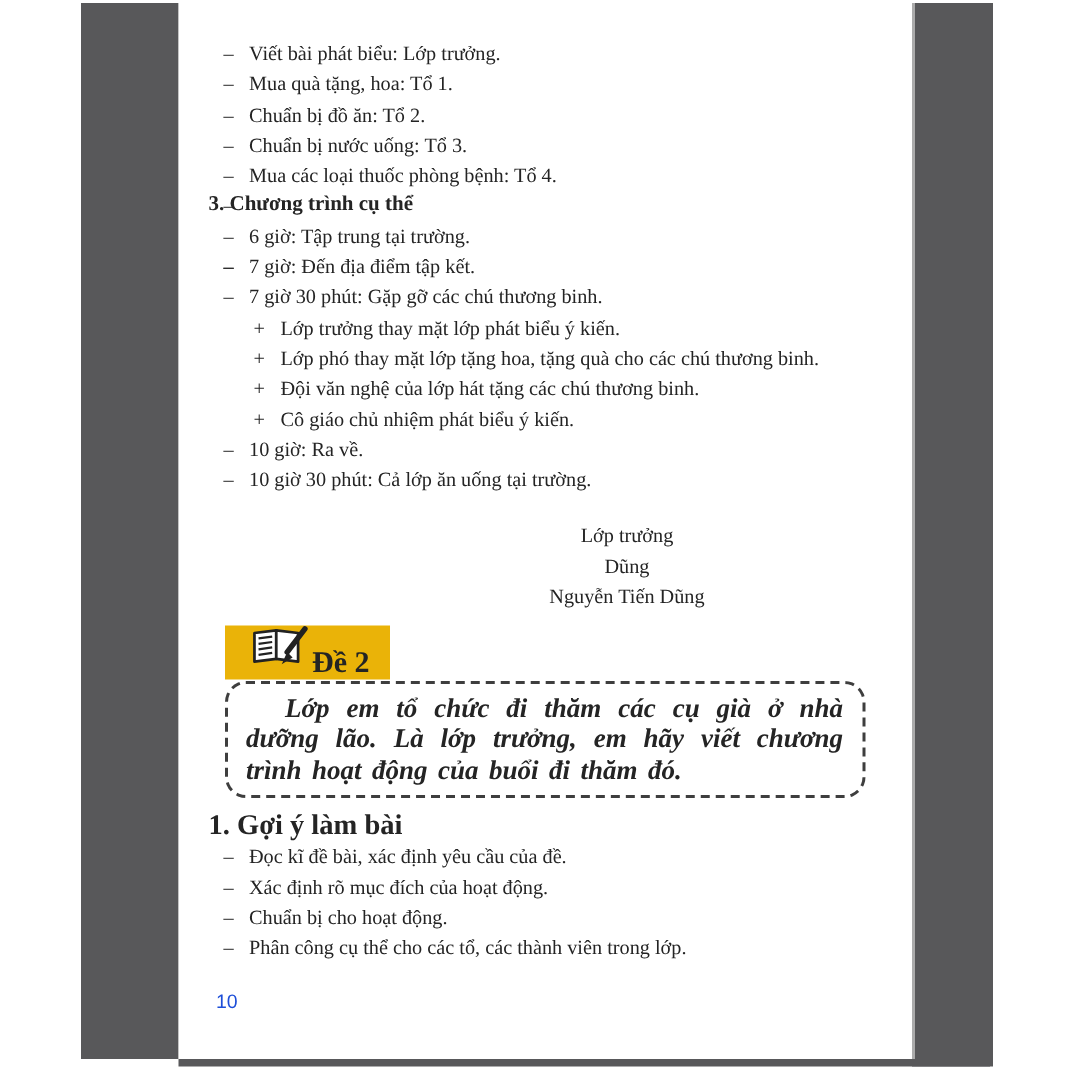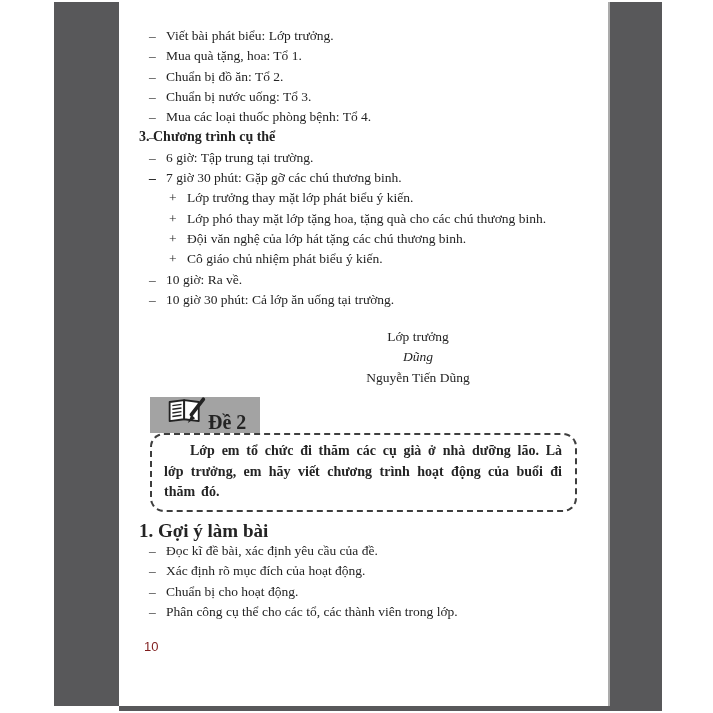--- a/index.html
+++ b/index.html
@@ -15,37 +15,37 @@
     position:absolute;left:119px;top:2px;width:489px;height:704px;background:#ffffff;
   }
   .content{padding:24px 16px 0 30px;font-size:13.5px;line-height:20.3px;}
   .li{position:relative;padding-left:17px;}
   .li .marker{position:absolute;left:0;top:0;}
   .li.sub{padding-left:38px;}
   .li.sub .marker{left:20px;}
   .h3{font-weight:bold;margin-left:-10px;font-size:14px;}
   .h1{font-weight:bold;margin-left:-10px;font-size:19px;margin-top:9px;}
   .signature{width:220px;margin:17px 64px 0 auto;text-align:center;}
-  .sig-name{font-style:italic;}
+  .sig-name{}
   .de2{position:relative;margin-top:9px;margin-left:1px;width:427px;}
   .de2-head{
     position:relative;z-index:2;display:inline-flex;align-items:flex-end;gap:2px;
-    background:#a3a3a3;padding:0 14px 0 16px;margin-bottom:-10px;font-family:Liberation Serif, serif;
+    background:#eab308;padding:0 14px 0 16px;margin-bottom:-10px;font-family:Liberation Serif, serif;
   }
   .de2-label{font-weight:bold;font-size:20px;line-height:22px;}
   .book-icon{display:block;margin-bottom:6px;}
   .de2-box{
     border:2px dashed #3e3e3e;border-radius:14px;
     padding:6px 13px 7px 12px;
   }
   .de2-box p{
-    margin:0;font-weight:bold;text-align:justify;
-    text-indent:26px;font-size:14px;line-height:20.5px;word-spacing:2.5px;
+    margin:0;font-weight:bold;font-style:italic;text-align:justify;
+    text-indent:26px;font-size:18px;line-height:20.5px;word-spacing:2.5px;
   }
-  .pageno{margin-top:15px;margin-left:-5px;font-size:13px;font-family:"Liberation Sans","DejaVu Sans",sans-serif;color:#7f1d1d;}
+  .pageno{margin-top:15px;margin-left:-5px;font-size:13px;font-family:"Liberation Sans","DejaVu Sans",sans-serif;color:#1d4ed8;}
 </style>
 </head>
 <body>
 
 <div class="band band-left"></div>
 <div class="band band-right"></div>
 <div class="band band-bottom"></div>
 
 <div class="page">
   <div class="content">
@@ -57,21 +57,21 @@
       <div class="li"><span class="marker">–</span><span>Chuẩn bị nước uống: Tổ 3.</span></div>
       <div class="li"><span class="marker">–</span><span>Mua các loại thuốc phòng bệnh: Tổ 4.</span></div>
       <div class="li"><span class="marker">–</span></div>
     </div>
 
     <div class="h3">3. Chương trình cụ thể</div>
 
     <div>
       <div class="li"><span class="marker">–</span><span>6 giờ: Tập trung tại trường.</span></div>
       <div class="li"><span class="marker">–</span></div>
-      <div class="li"><span class="marker">–</span></div>
+      <div class="li"><span class="marker">–</span><span>7 giờ: Đến địa điểm tập kết.</span></div>
       <div class="li"><span class="marker">–</span><span>7 giờ 30 phút: Gặp gỡ các chú thương binh.</span></div>
       <div class="li sub"><span class="marker">+</span><span>Lớp trưởng thay mặt lớp phát biểu ý kiến.</span></div>
       <div class="li sub"><span class="marker">+</span><span>Lớp phó thay mặt lớp tặng hoa, tặng quà cho các chú thương binh.</span></div>
       <div class="li sub"><span class="marker">+</span><span>Đội văn nghệ của lớp hát tặng các chú thương binh.</span></div>
       <div class="li sub"><span class="marker">+</span><span>Cô giáo chủ nhiệm phát biểu ý kiến.</span></div>
       <div class="li"><span class="marker">–</span><span>10 giờ: Ra về.</span></div>
       <div class="li"><span class="marker">–</span><span>10 giờ 30 phút: Cả lớp ăn uống tại trường.</span></div>
     </div>
 
     <div class="signature">

